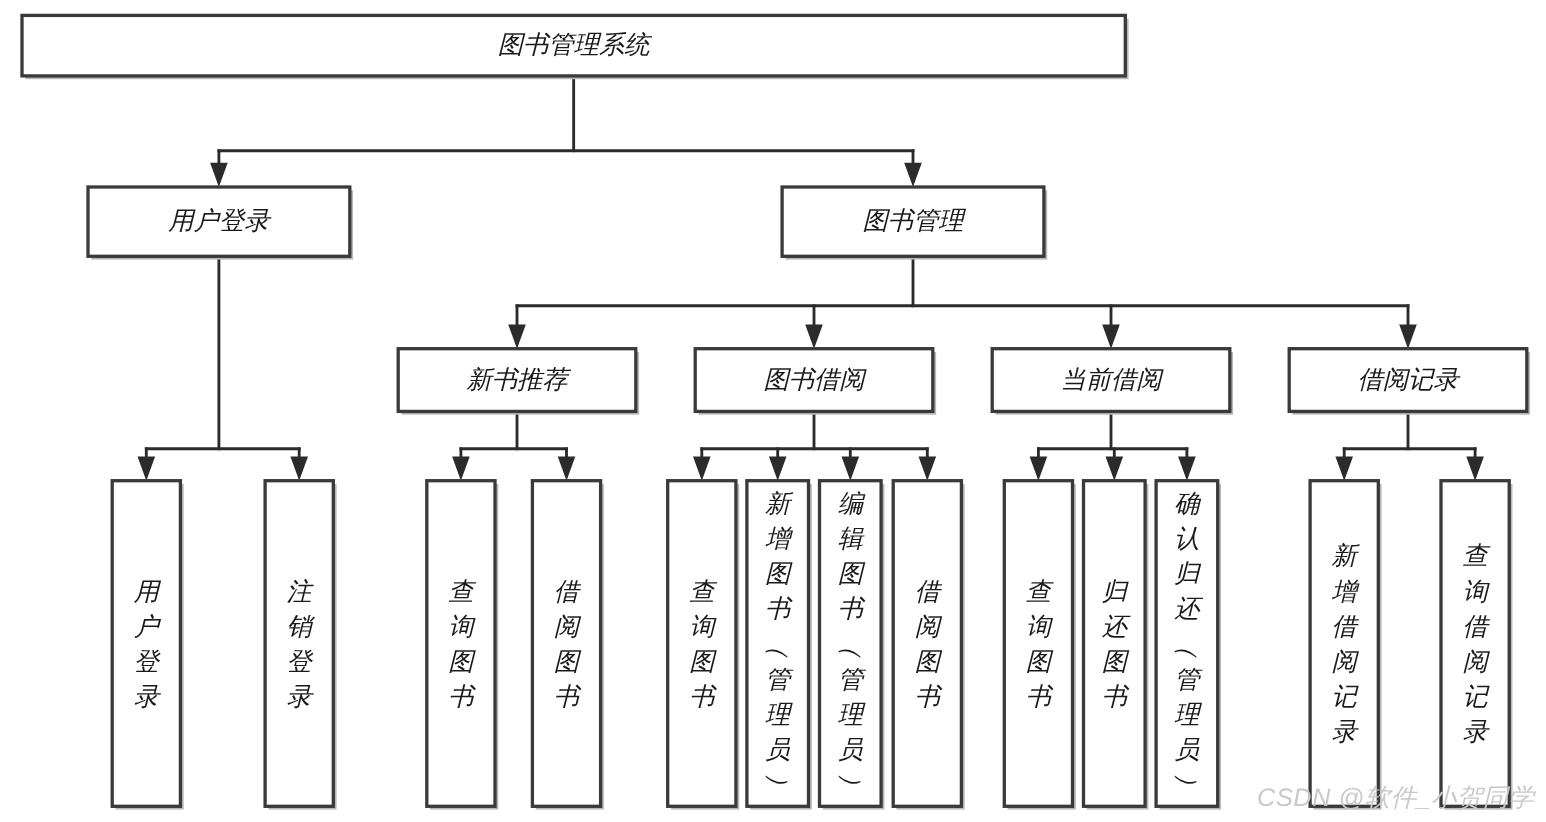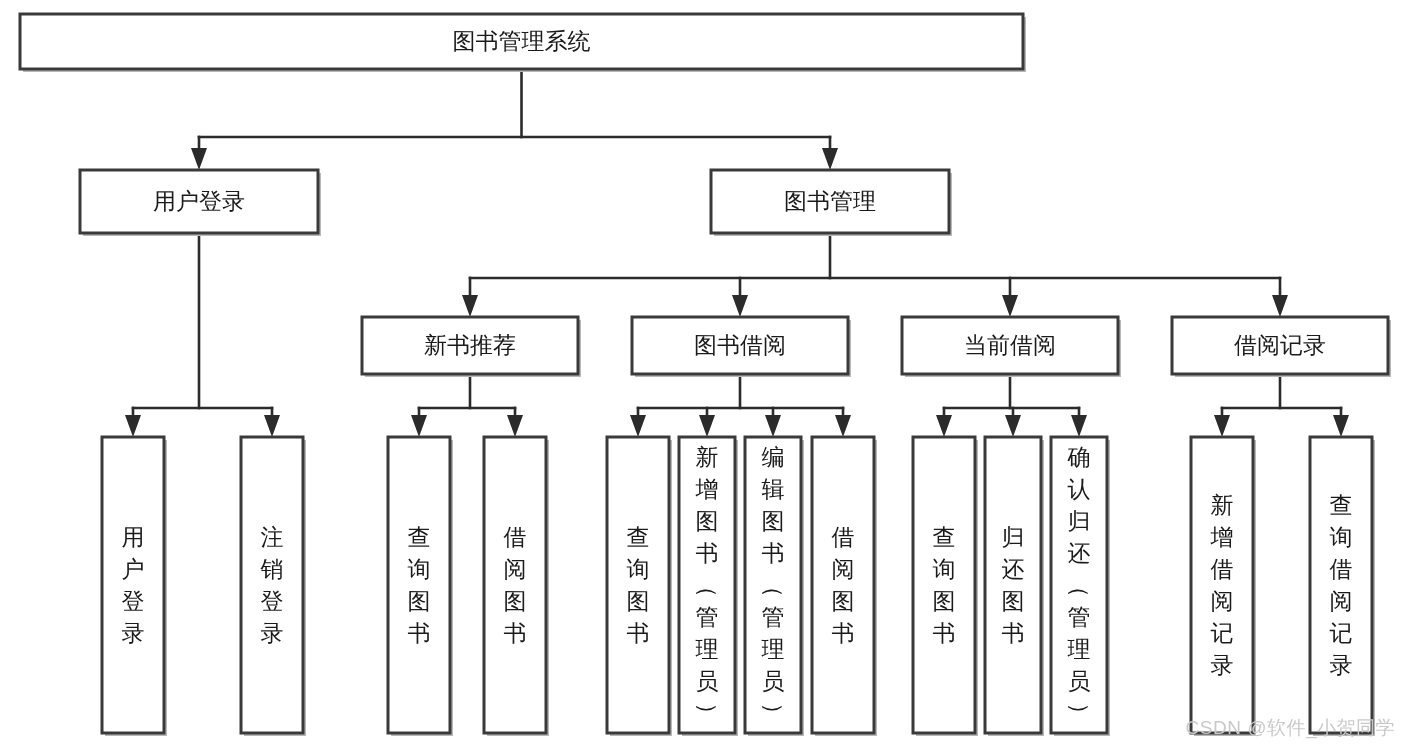--- a/index.html
+++ b/index.html
@@ -12,20 +12,21 @@
     width: 1405px;
     height: 747px;
     overflow: hidden;
     font-family: "Liberation Sans", "DejaVu Sans", sans-serif;
   }
   #diagram-root {
     position: relative;
     width: 1405px;
     height: 747px;
     background: #ffffff;
+    font-style: italic;
   }
   svg#tree-svg {
     position: absolute;
     left: 0;
     top: 0;
     width: 1405px;
     height: 747px;
     display: block;
   }
   .node-box {
@@ -57,21 +58,21 @@
   }
   .arrow-head {
     fill: #2b2b2b;
     stroke: none;
   }
   .watermark {
     position: absolute;
     right: 10px;
     bottom: 6px;
     font-family: "Liberation Sans", "DejaVu Sans", sans-serif;
-    font-size: 19px;
+    font-size: 23px;
     color: #c9c9c9;
     letter-spacing: 0.5px;
     white-space: nowrap;
     user-select: none;
   }
 </style>
 </head>
 <body>
 
 <div id="diagram-root">

